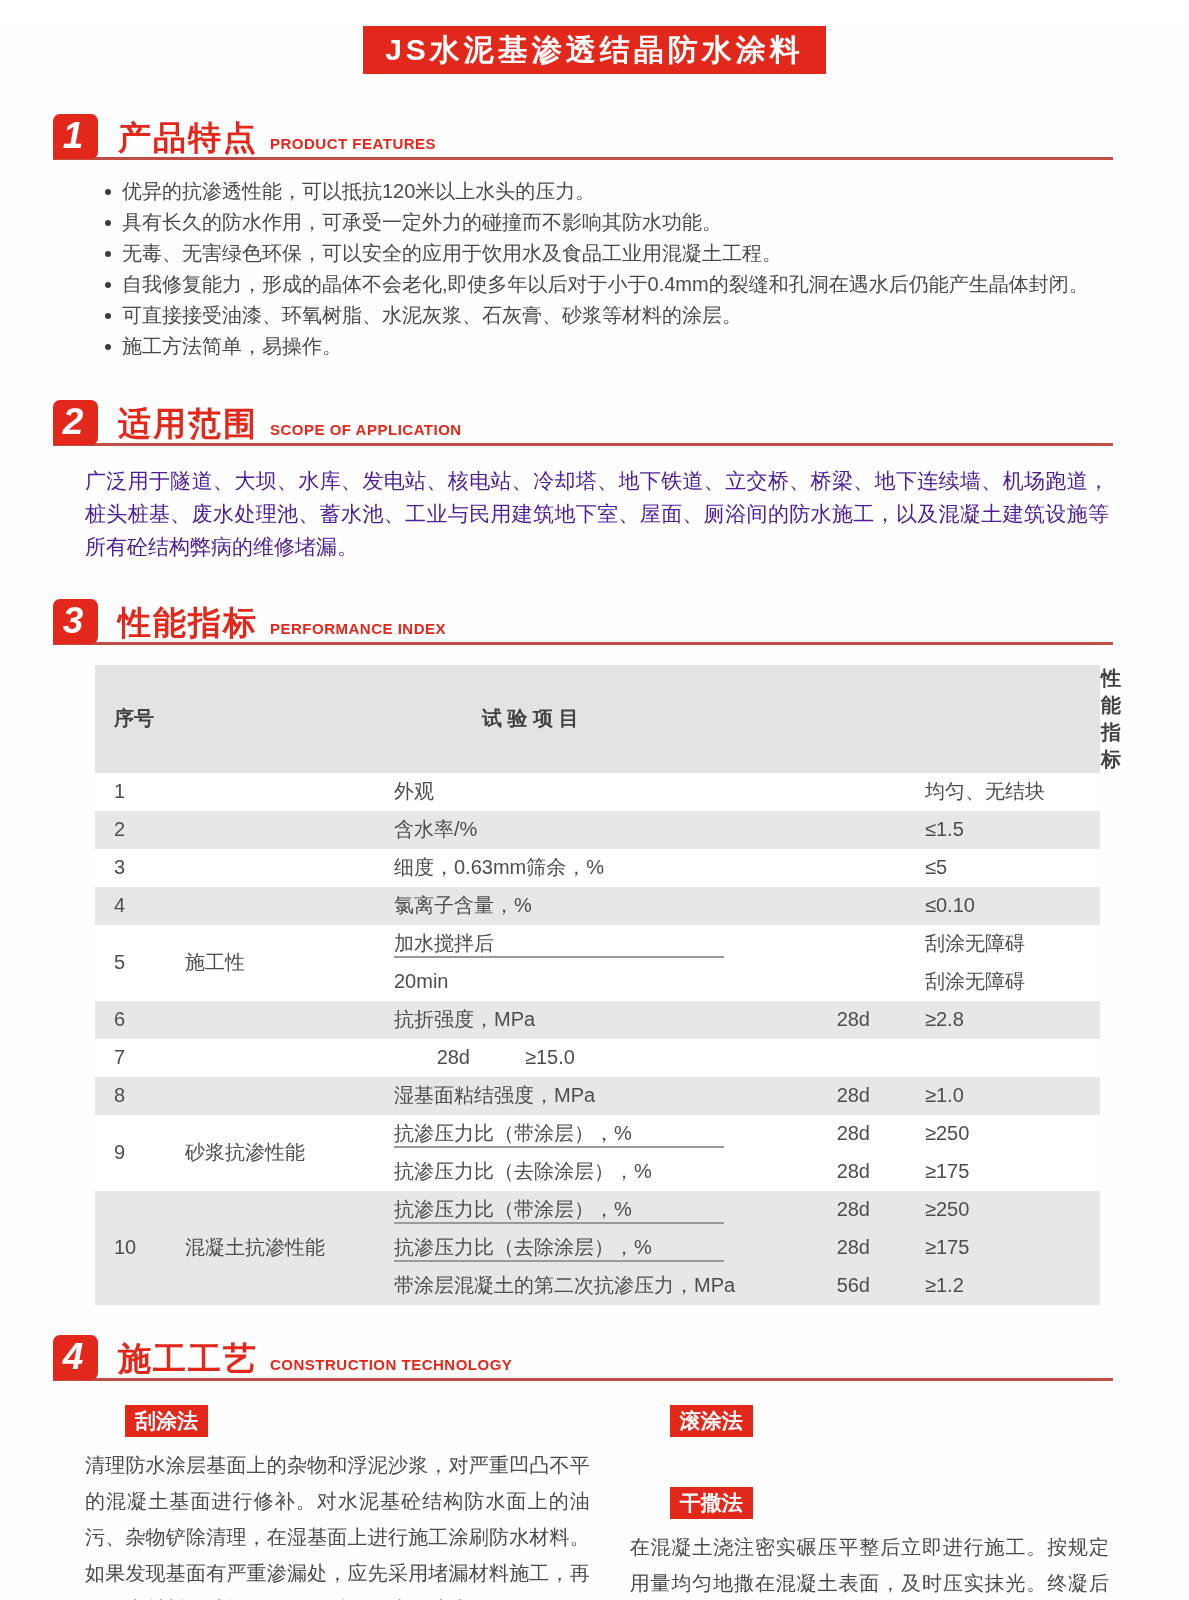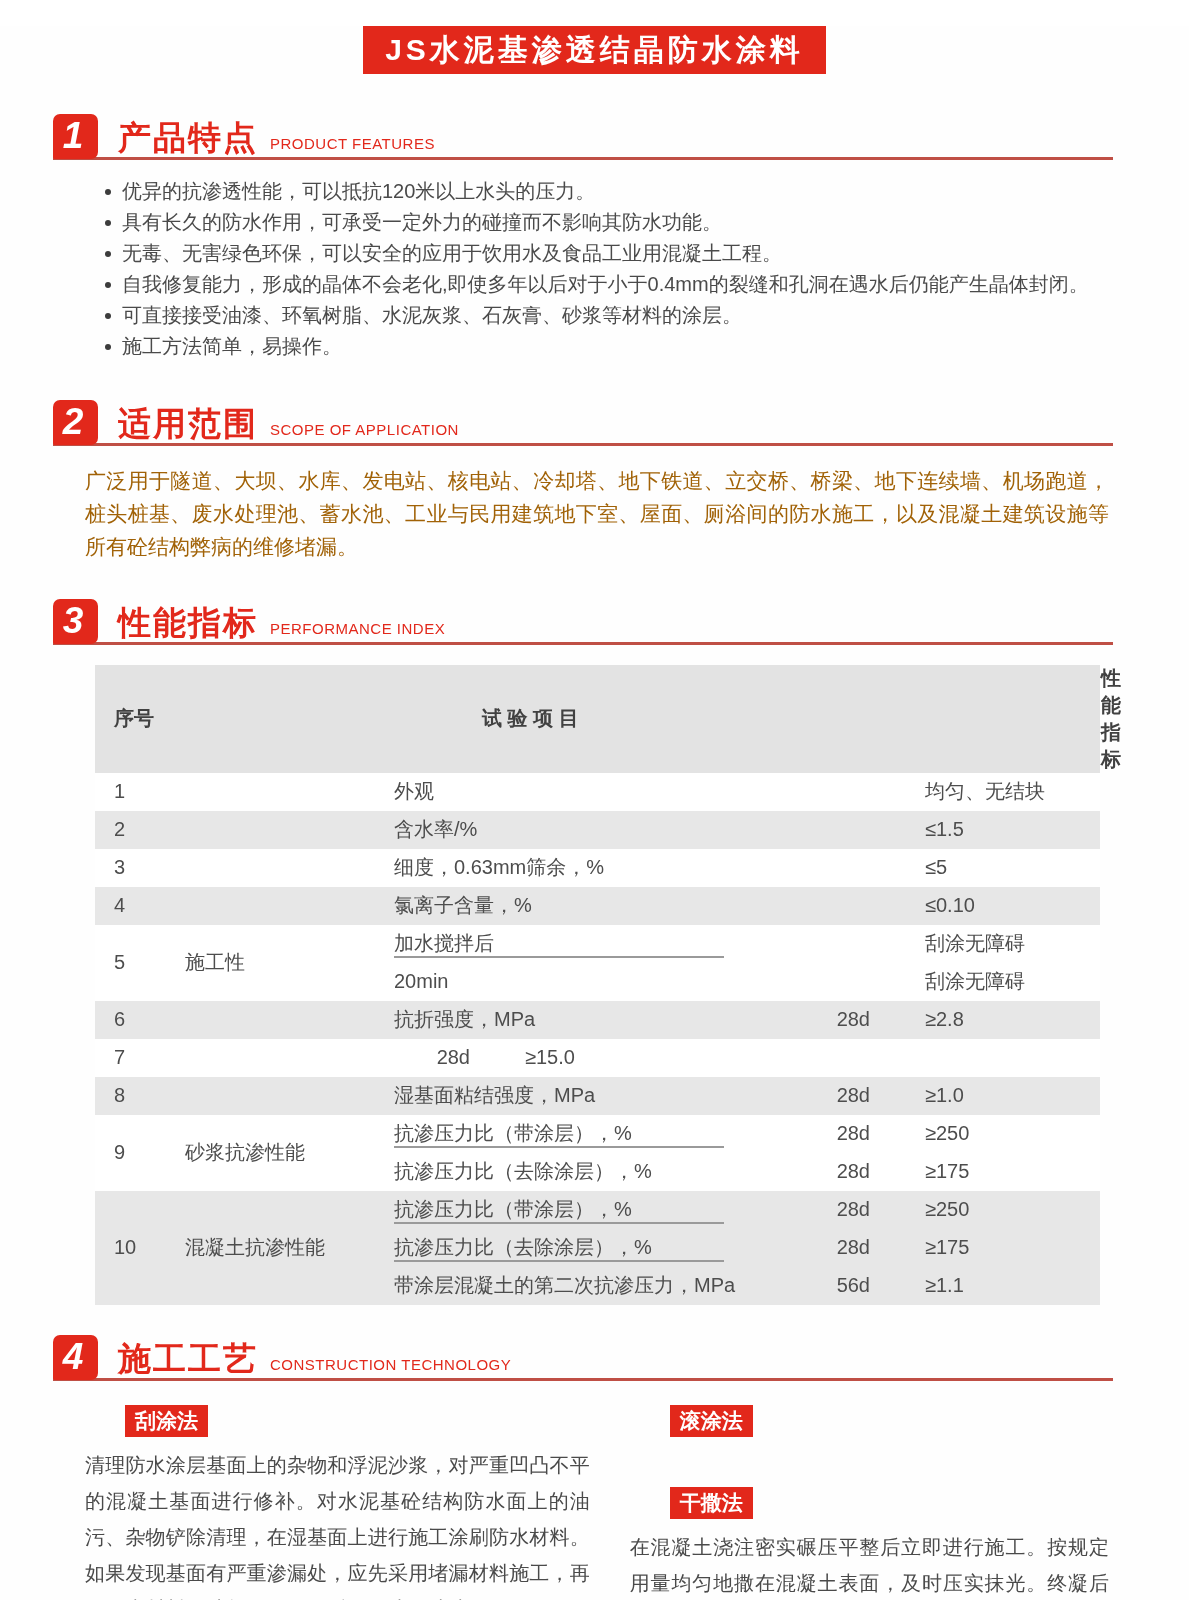--- a/index.html
+++ b/index.html
@@ -25,37 +25,37 @@
     margin:0 76px 0 53px;
     border-bottom:3px solid #bf4f45;
   }
   .sec-num {
     width:45px; height:45px; background:#e2281b; border-radius:7px 7px 7px 2px;
     color:#fff; font-size:37px; font-weight:800; font-style:italic;
     display:flex; align-items:center; justify-content:center;
     padding-right:5px; margin-bottom:-2px;
   }
   .sec-zh { color:#e2281b; font-size:33px; font-weight:bold; margin:0 12px 0 20px; line-height:1.1; letter-spacing:2px; }
-  .sec-en { color:#e2281b; font-size:15px; font-weight:normal; padding-bottom:5px; letter-spacing:0.5px; }
+  .sec-en { color:#e2281b; font-size:15px; font-weight:bold; padding-bottom:5px; letter-spacing:0.5px; }
 
   
   .bullets { margin:16px 80px 0 105px; padding:0; list-style:none; }
   .bullets li {
     position:relative; padding-left:17px;
     font-size:20px; line-height:31px; color:#4a4a4a;
   }
   .bullets li::before {
     content:""; position:absolute; left:0; top:13px;
     width:6px; height:6px; border-radius:50%; background:#3c3c3c;
   }
 
   
   .body-text {
     margin:18px 80px 0 85px;
-    font-size:21px; line-height:33px; color:#a16207; text-align:justify;
+    font-size:21px; line-height:33px; color:#4c1d95; text-align:justify;
   }
 
   
   .ptable { margin:20px 0 0 95px; width:1005px; font-size:20px; color:#4d4d4d; }
   .trow { display:flex; align-items:center; min-height:38px; background:#fff; }
   .trow.gray { background:#e7e7e7; }
   .trow.head { background:#e3e3e3; font-weight:bold; color:#414141; min-height:37px;gap:44px; }
   .c1 { flex:0 0 75px;  padding-left:19px; }
   .c2 { flex:0 0 190px; padding-left:15px; }
   .c3 { flex:0 0 400px; padding-left:34px; position:relative; }
@@ -240,21 +240,21 @@
           <div class="c5">≥250</div>
         </div>
         <div class="subrow hr">
           <div class="c3">抗渗压力比（去除涂层），%</div>
           <div class="c4">28d</div>
           <div class="c5">≥175</div>
         </div>
         <div class="subrow">
           <div class="c3">带涂层混凝土的第二次抗渗压力，MPa</div>
           <div class="c4">56d</div>
-          <div class="c5">≥1.1</div>
+          <div class="c5">≥1.2</div>
         </div>
       </div>
     </div>
   </div>
 
   <div class="sp-s4"></div>
 
   <div class="sec-header">
     <div class="sec-num">4</div>
     <div class="sec-zh">施工工艺</div>

